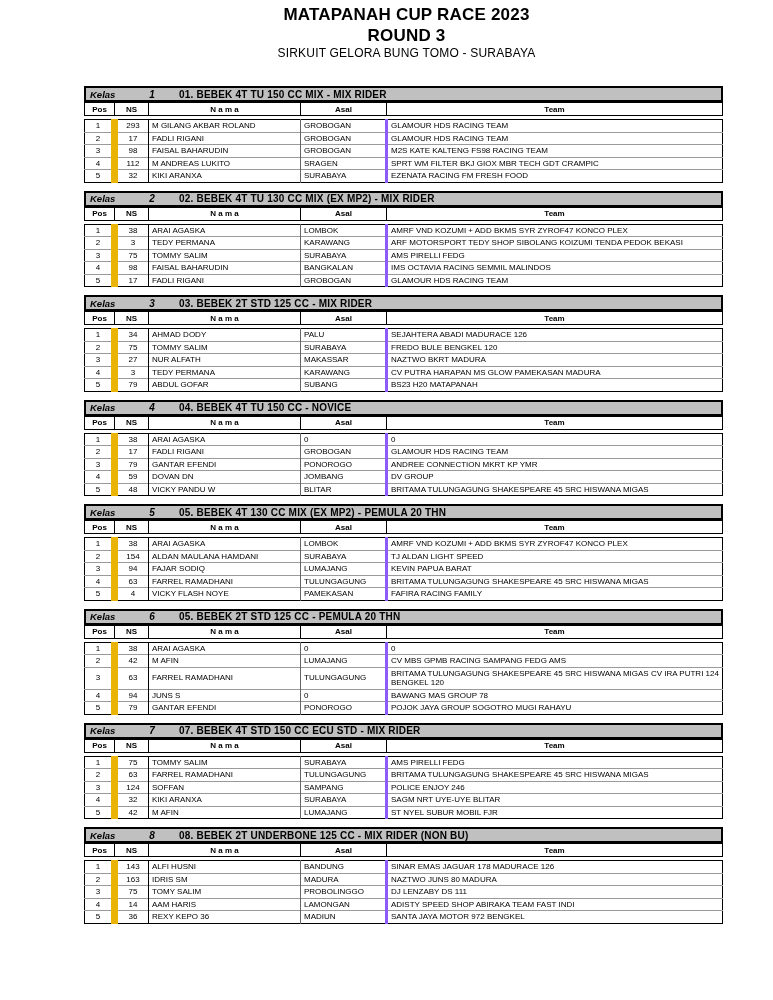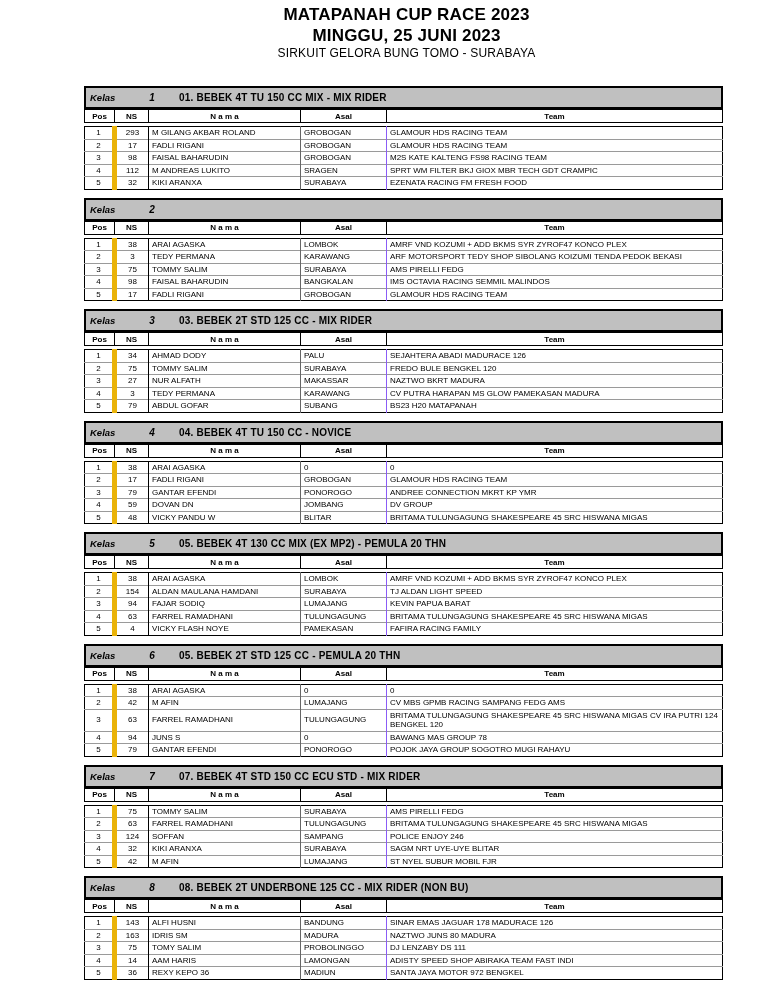--- a/index.html
+++ b/index.html
@@ -10,51 +10,51 @@
   }
   
   .doc-header{text-align:center;padding-top:4px;padding-left:40px;}
   .t-main{font-size:17px;font-weight:bold;line-height:21px;letter-spacing:0.2px;}
   .t-venue{font-size:12px;font-weight:normal;line-height:15px;letter-spacing:0.2px;}
   .t-official{font-size:27px;font-weight:bold;line-height:30px;letter-spacing:0.5px;}
   
   .content{margin:25px 50px 0 84px;width:639px;}
   .class-block{margin-bottom:8px;}
   .band{
-    background:#c0c0c0;border:2px solid #000;height:23px;box-sizing:border-box;
+    background:#c0c0c0;border:2px solid #000;height:16px;box-sizing:border-box;
     display:flex;align-items:center;
   }
   .kelas{font-style:italic;font-weight:bold;font-size:9.5px;padding-left:4px;width:44px;}
   .knum{font-style:italic;font-weight:bold;font-size:10px;width:36px;text-align:center;}
   .ktitle{font-weight:bold;font-size:10px;padding-left:9px;white-space:nowrap;letter-spacing:0.2px;}
   table{border-collapse:collapse;width:100%;table-layout:fixed;}
   col.w0{width:30px;} col.w1{width:34px;} col.w2{width:152px;} col.w3{width:86px;}
   table.hdr{margin-top:0;}
   table.hdr th{
     border:1px solid #000;font-size:8px;font-weight:bold;height:12px;
     padding:0 2px;text-align:center;overflow:hidden;white-space:nowrap;
   }
   table.bdy{margin-top:3px;border:1px solid #000;}
   table.bdy td{
     font-size:8px;line-height:9.5px;padding:1px 3px;overflow:hidden;
     text-align:left;vertical-align:middle;height:9px;
   }
   table.bdy tr + tr td{border-top:1px solid #9a9a9a;}
   table.bdy td.c0,table.bdy td.c1{text-align:center;padding:1px 1px;}
-  table.bdy td.c1{border-left:5px solid #eab308;}
+  table.bdy td.c1{border-left:7px solid #eab308;}
   table.bdy td.c2{border-left:1px solid #000;}
   table.bdy td.c3{border-left:1px solid #666;}
-  table.bdy td.c4{border-left:1px solid #8b5cf6;}
+  table.bdy td.c4{border-left:3px solid #8b5cf6;}
 </style>
 </head>
 <body>
 
 <div class="doc-header">
   <div class="t-main">MATAPANAH CUP RACE 2023</div>
-  <div class="t-main">MINGGU, 25 JUNI 2023</div>
+  <div class="t-main">ROUND 3</div>
   <div class="t-venue">SIRKUIT GELORA BUNG TOMO - SURABAYA</div>
 </div>
 
 <div class="content" id="classes">
   <section class="class-block">
     <div class="band">
       <span class="kelas">Kelas</span>
       <span class="knum">1</span>
       <span class="ktitle">01. BEBEK 4T TU 150 CC MIX - MIX RIDER</span>
     </div>
@@ -121,20 +121,21 @@
             <td class="c4">EZENATA RACING FM FRESH FOOD</td>
           </tr>
         </tbody>
     </table>
   </section>
 
   <section class="class-block">
     <div class="band">
       <span class="kelas">Kelas</span>
       <span class="knum">2</span>
+      <span class="ktitle">02. BEBEK 4T TU 130 CC MIX (EX MP2) - MIX RIDER</span>
     </div>
     <table class="hdr">
       <colgroup>
           <col class="w0">
           <col class="w1">
           <col class="w2">
           <col class="w3">
           <col>
         </colgroup>
       <thead>

